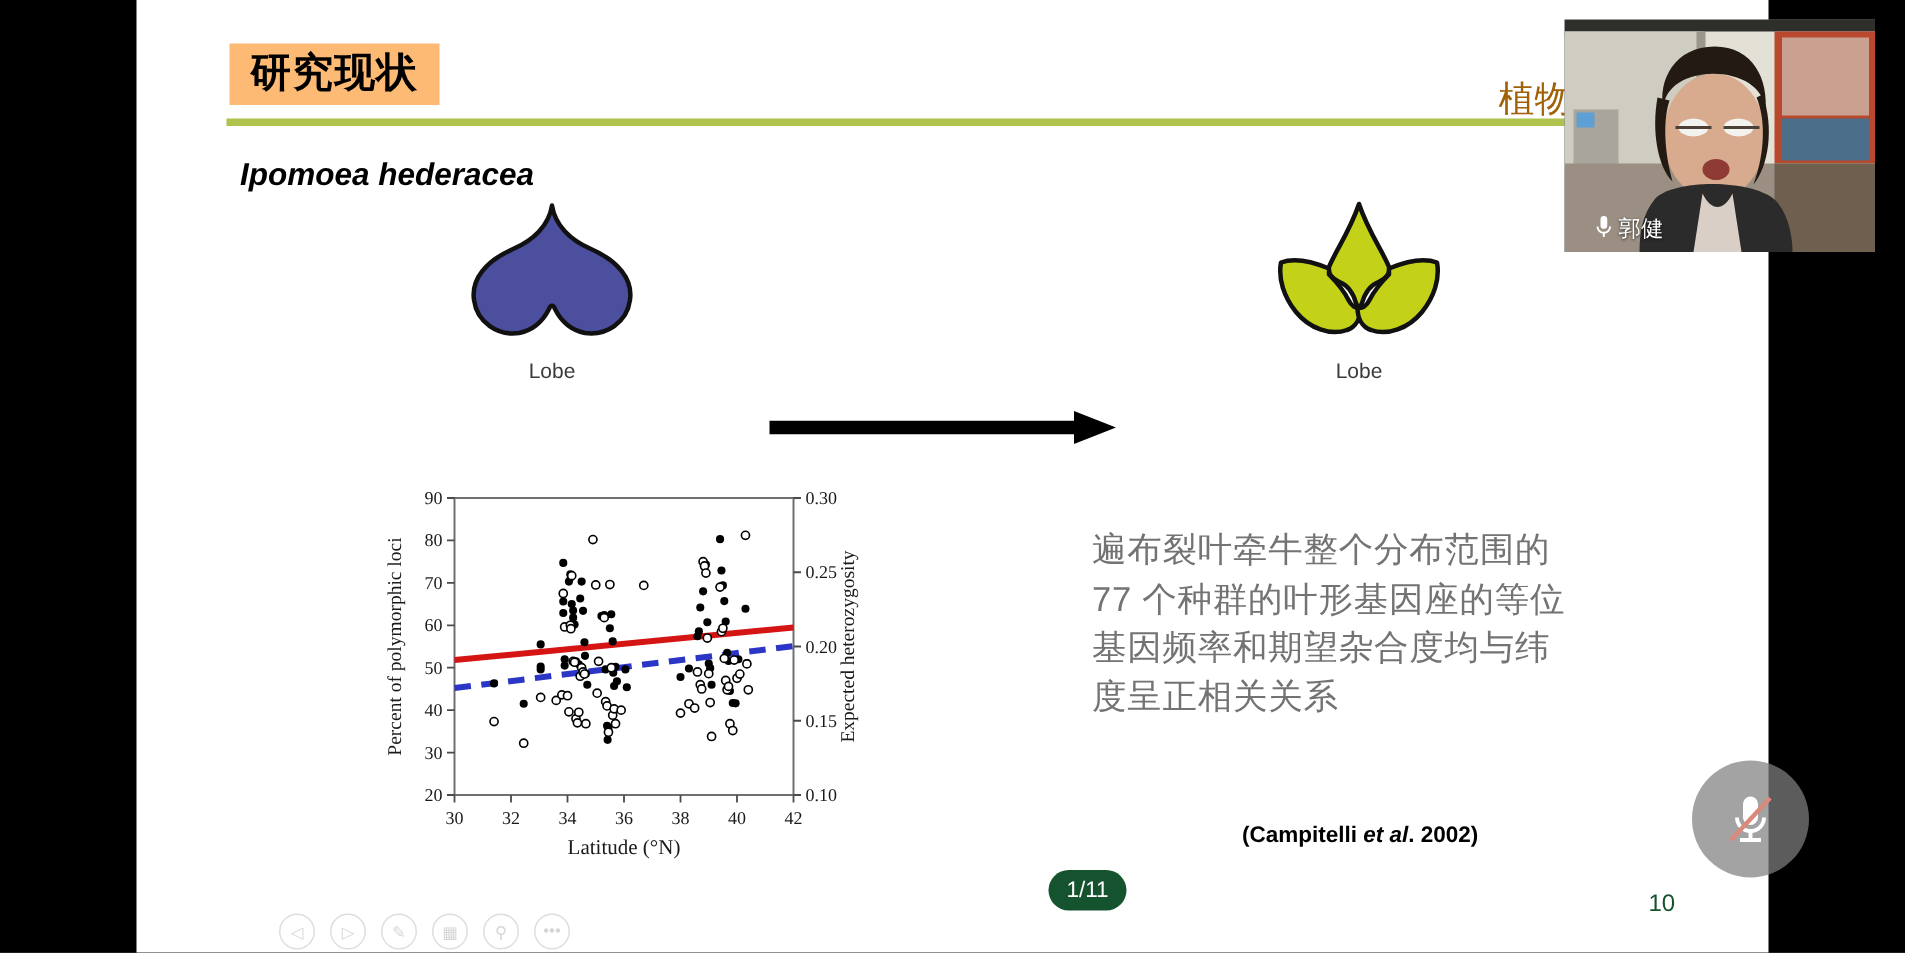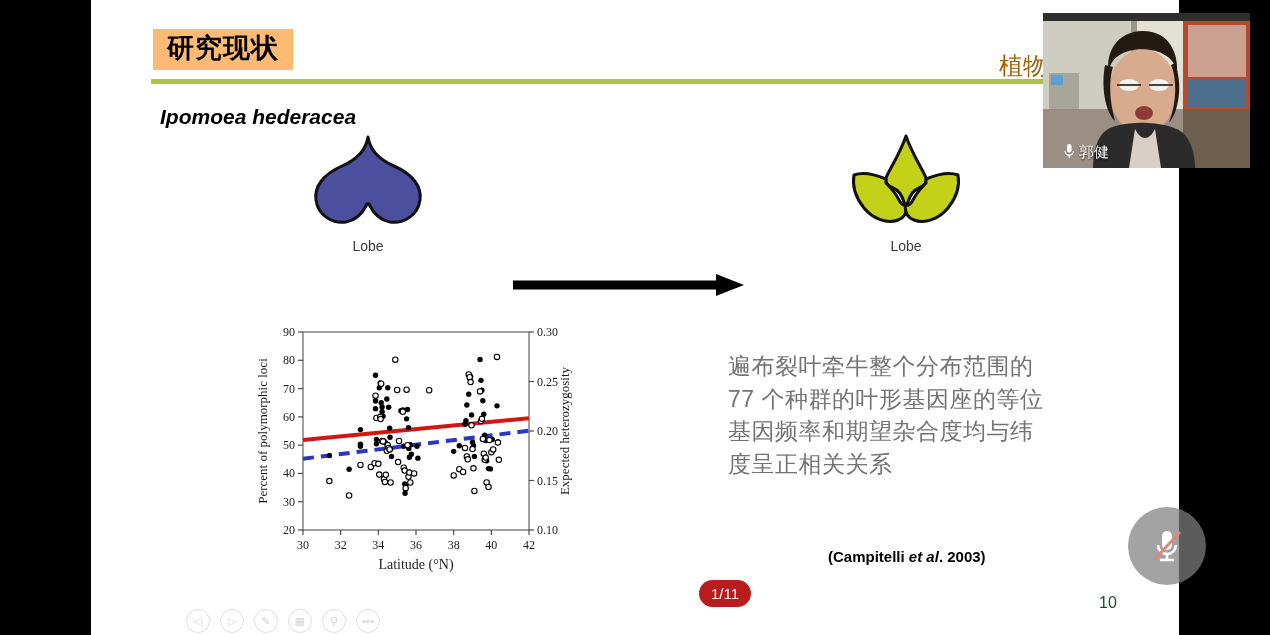--- a/index.html
+++ b/index.html
@@ -34,21 +34,21 @@
 
   
   .rtext{position:absolute;left:637px;top:350px;width:320px;font-size:23px;line-height:1.42;color:#737373;font-weight:normal;letter-spacing:0.5px;}
   .citation{position:absolute;left:737px;top:548px;font-size:15px;font-weight:bold;color:#000;}
   .citation i{font-style:italic;}
 
   
   .slide-num{position:absolute;left:1008px;top:594px;font-size:16px;color:#14532d;}
 
   
-  .page-pill{position:absolute;left:608px;top:580px;width:52px;height:27px;border-radius:14px;background:#b91c1c;color:#fff;font-size:15px;display:flex;align-items:center;justify-content:center;}
+  .page-pill{position:absolute;left:608px;top:580px;width:52px;height:27px;border-radius:14px;background:#14532d;color:#fff;font-size:15px;display:flex;align-items:center;justify-content:center;}
 
   
   .toolbar{position:absolute;left:95px;top:609px;display:flex;gap:10px;align-items:center;}
   .tb{width:22px;height:22px;border-radius:50%;border:1px solid rgba(160,160,160,.35);display:flex;align-items:center;justify-content:center;color:rgba(150,150,150,.4);font-size:11px;}
 
   
   .mute{position:absolute;left:1128px;top:507px;width:78px;height:78px;border-radius:50%;background:rgba(128,128,128,.72);display:flex;align-items:center;justify-content:center;}
 
   
   .video{position:absolute;left:1043px;top:13px;width:207px;height:155px;overflow:hidden;background:#5f6b72;border:0;}
@@ -266,21 +266,21 @@
         <circle cx="237.50833333333335" cy="169.00571428571428" r="2.7" fill="#fff" stroke="#000" stroke-width="1.1"></circle>
         <circle cx="238.44999999999996" cy="122.05142857142859" r="2.7" fill="#fff" stroke="#000" stroke-width="1.1"></circle>
         <circle cx="240.33333333333334" cy="134.21428571428572" r="2.7" fill="#fff" stroke="#000" stroke-width="1.1"></circle>
         <circle cx="242.2166666666667" cy="131.3857142857143" r="2.7" fill="#fff" stroke="#000" stroke-width="1.1"></circle>
         <circle cx="245.98333333333326" cy="38.89142857142855" r="2.7" fill="#fff" stroke="#000" stroke-width="1.1"></circle>
         <circle cx="246.92500000000004" cy="124.59714285714287" r="2.7" fill="#fff" stroke="#000" stroke-width="1.1"></circle>
         <circle cx="247.86666666666665" cy="141.85142857142858" r="2.7" fill="#fff" stroke="#000" stroke-width="1.1"></circle>
       </svg>
 
     <div class="rtext">遍布裂叶牵牛整个分布范围的77 个种群的叶形基因座的等位基因频率和期望杂合度均与纬度呈正相关关系</div>
-    <div class="citation"><span>(Campitelli </span><i>et al</i><span>. 2003)</span></div>
+    <div class="citation"><span>(Campitelli </span><i>et al</i><span>. 2002)</span></div>
 
     <div class="slide-num">10</div>
 
     <div class="page-pill">1/11</div>
 
     <div class="toolbar">
       <div class="tb">
           <span>◁</span>
         </div>
       <div class="tb">

